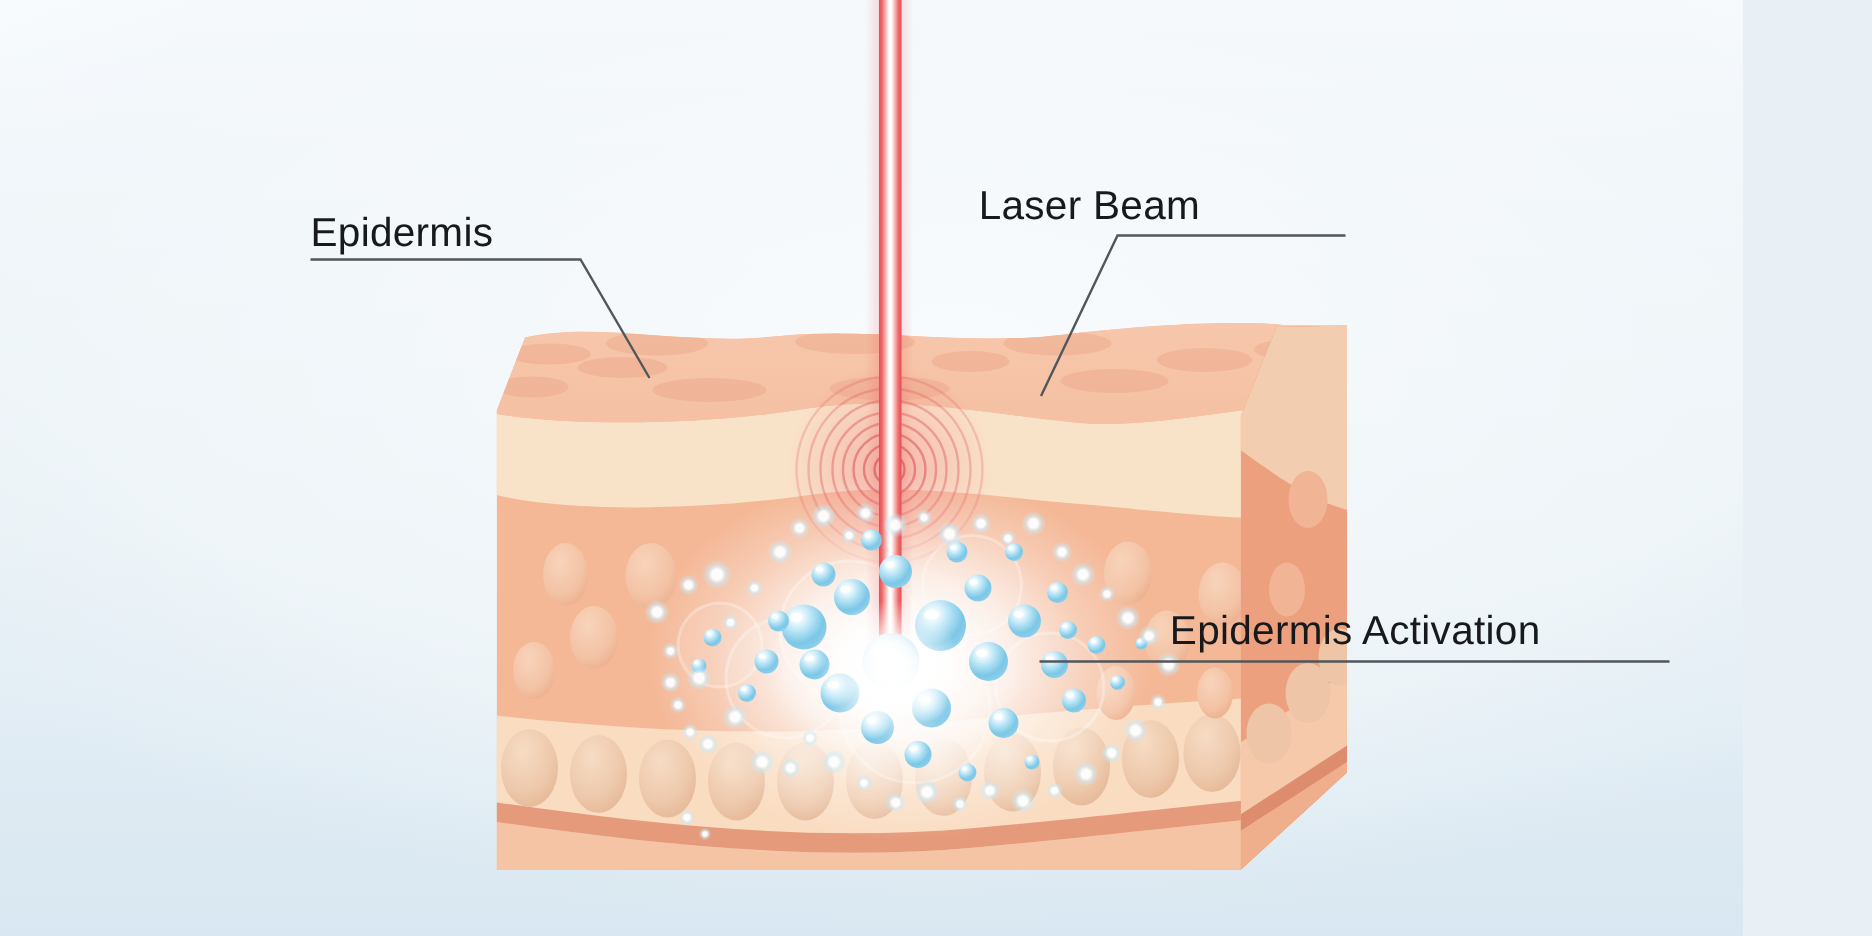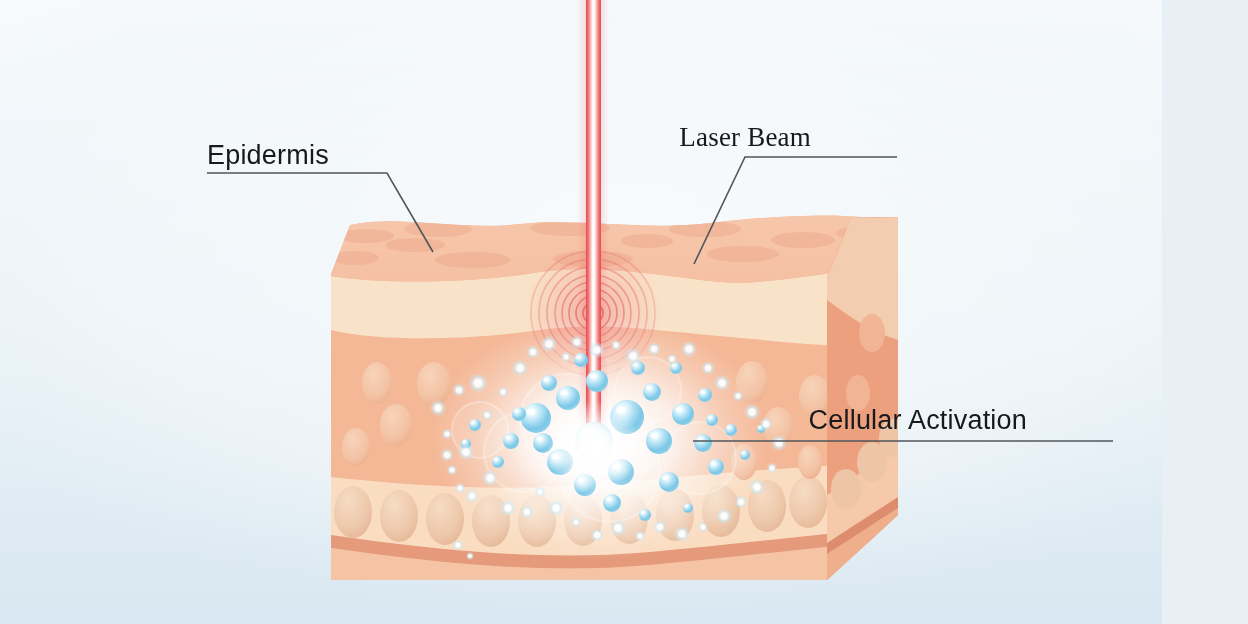--- a/index.html
+++ b/index.html
@@ -336,15 +336,15 @@
       </g>
 
     <g fill="none" stroke-width="1.6" style="stroke:var(--c-leader-line,#51565b)">
       <path d="M207,173 L387,173 L433,252"></path>
       <path d="M897,157 L745,157 L694,264"></path>
       <path d="M693,441 L1113,441"></path>
     </g>
   </svg>
 
   <div class="label" style="left:207px;top:140px;">Epidermis</div>
-  <div class="label" style="right:351px;top:122px;font-family:Liberation Serif, serif;">Laser Beam</div>
-  <div class="label" style="right:135px;top:405px;">Cellular Activation</div>
+  <div class="label" style="right:362px;top:122px;">Laser Beam</div>
+  <div class="label" style="right:135px;top:405px;">Epidermis Activation</div>
 </div>
 
 </body></html>

